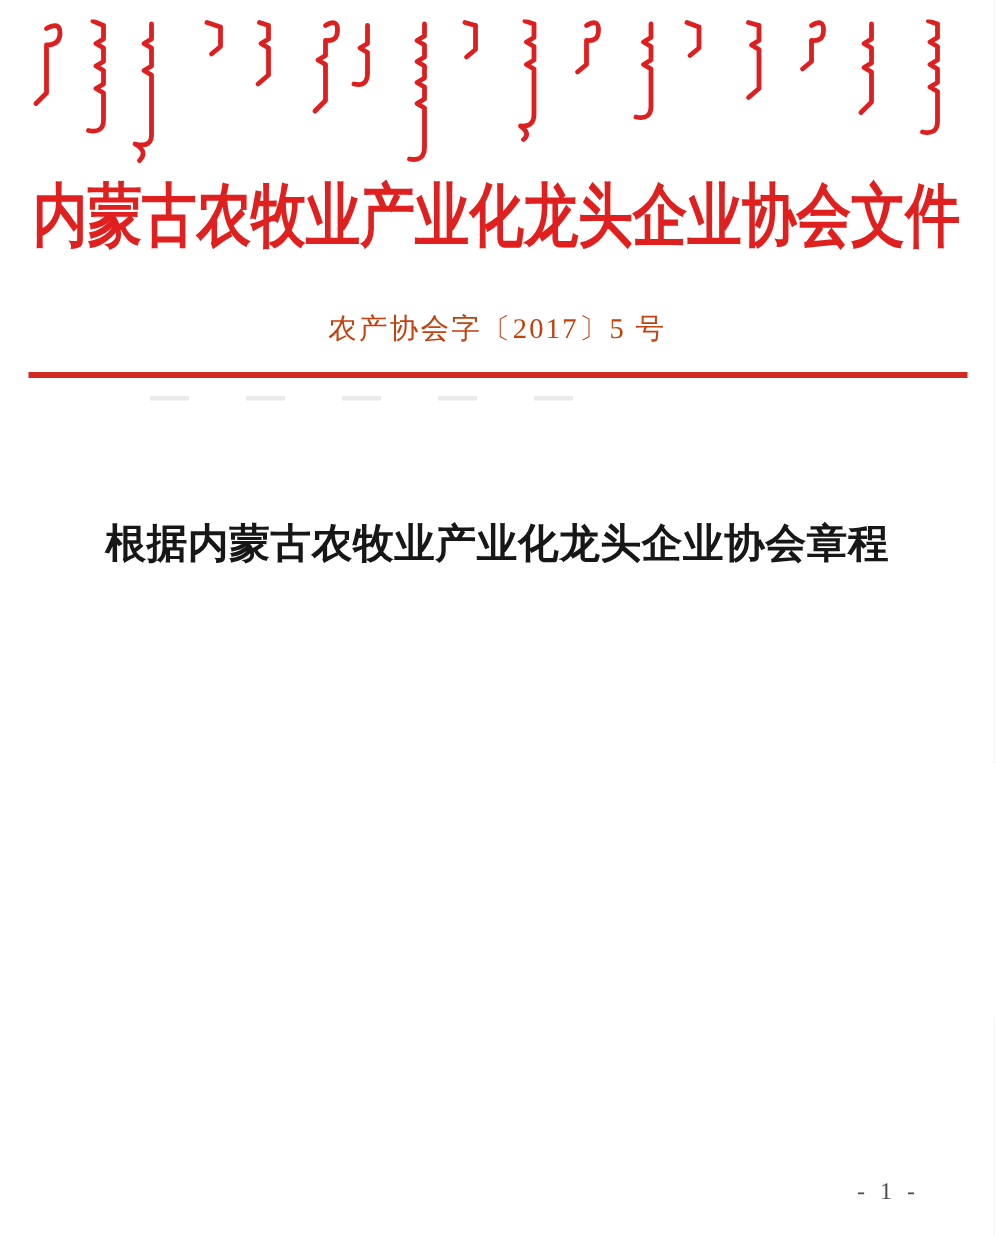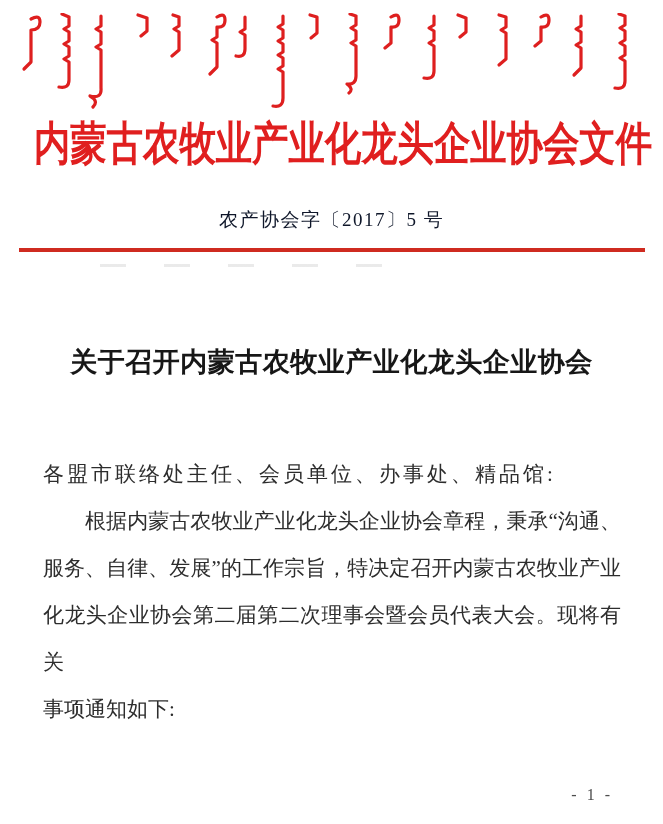--- a/index.html
+++ b/index.html
@@ -6,29 +6,29 @@
   .page{
     position:relative;
     width:663px;height:824px;
     margin:0 auto;
     background:#ffffff;
     font-family:"Liberation Serif","DejaVu Serif",serif;
     overflow:hidden;
   }
   .mongol{margin-top:13px;height:96px;text-align:center;}
   .mongol svg{display:block;margin:0 auto;}
-  .org-title{text-align:center;height:62px;padding-left:12px;}
+  .org-title{text-align:center;height:62px;}
   .org-title svg{display:block;margin:0 auto;}
   .doc-number{
     margin-top:36px;
     text-align:center;
     font-size:19px;
     line-height:26px;
     letter-spacing:1.5px;
-    color:#0f172a;
+    color:#c2410c;
   }
   .red-rule{
     margin:15px auto 0 auto;
     width:626px;height:4px;
     background:#cf2b20;
   }
   .scan-artifact{
     margin:12px 0 0 100px;
     width:290px;height:3px;
     background:repeating-linear-gradient(90deg,#d9d9d9 0 26px,transparent 26px 64px);
@@ -94,26 +94,19 @@
       <text x="331" y="50" text-anchor="middle" textLength="618" lengthAdjust="spacingAndGlyphs" font-family="Liberation Serif, DejaVu Serif, serif" font-size="46" font-weight="bold" fill="#e01f1f">内蒙古农牧业产业化龙头企业协会文件</text>
     </svg>
   </div>
 
   <div class="doc-number">农产协会字〔2017〕5 号</div>
 
   <div class="red-rule"></div>
   <div class="scan-artifact"></div>
 
   <div class="title-block">
-    <div class="doc-title line2">关于召开内蒙古农牧业产业化龙头企业协会</div>
+    <div class="doc-title line2">根据内蒙古农牧业产业化龙头企业协会章程</div>
   </div>
 
-  <div class="body-text">
-    <div class="body-line salutation">各盟市联络处主任、会员单位、办事处、精品馆:</div>
-    <div class="body-line just indent">根据内蒙古农牧业产业化龙头企业协会章程，秉承“沟通、</div>
-    <div class="body-line just">服务、自律、发展”的工作宗旨，特决定召开内蒙古农牧业产业</div>
-    <div class="body-line just">化龙头企业协会第二届第二次理事会暨会员代表大会。现将有关</div>
-    <div class="body-line">事项通知如下:</div>
-  </div>
 
   <div class="page-num">- 1 -</div>
 
 </div>
 
 </body></html>

